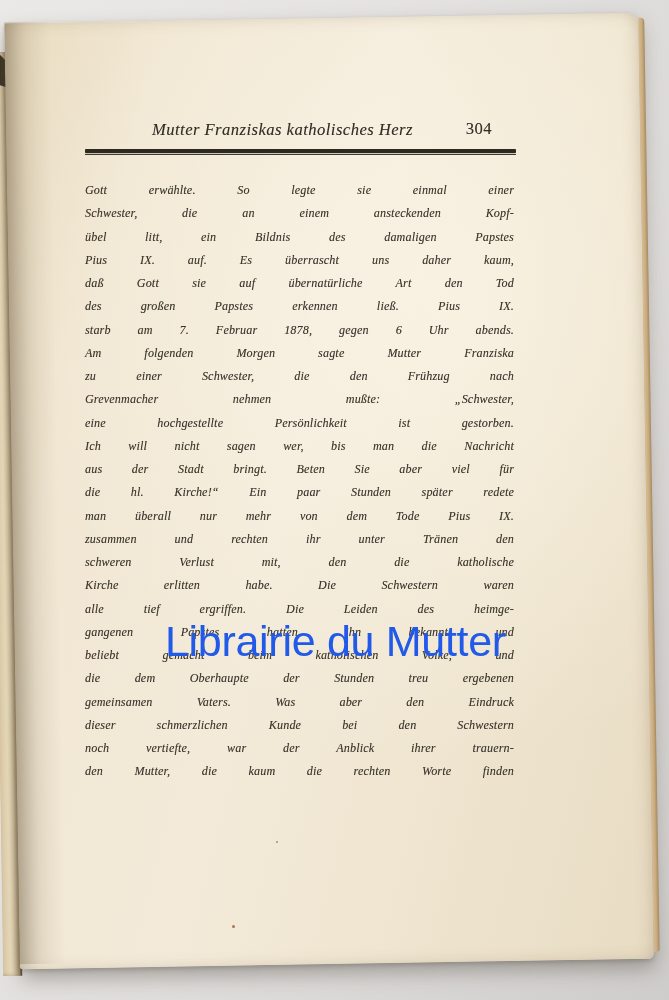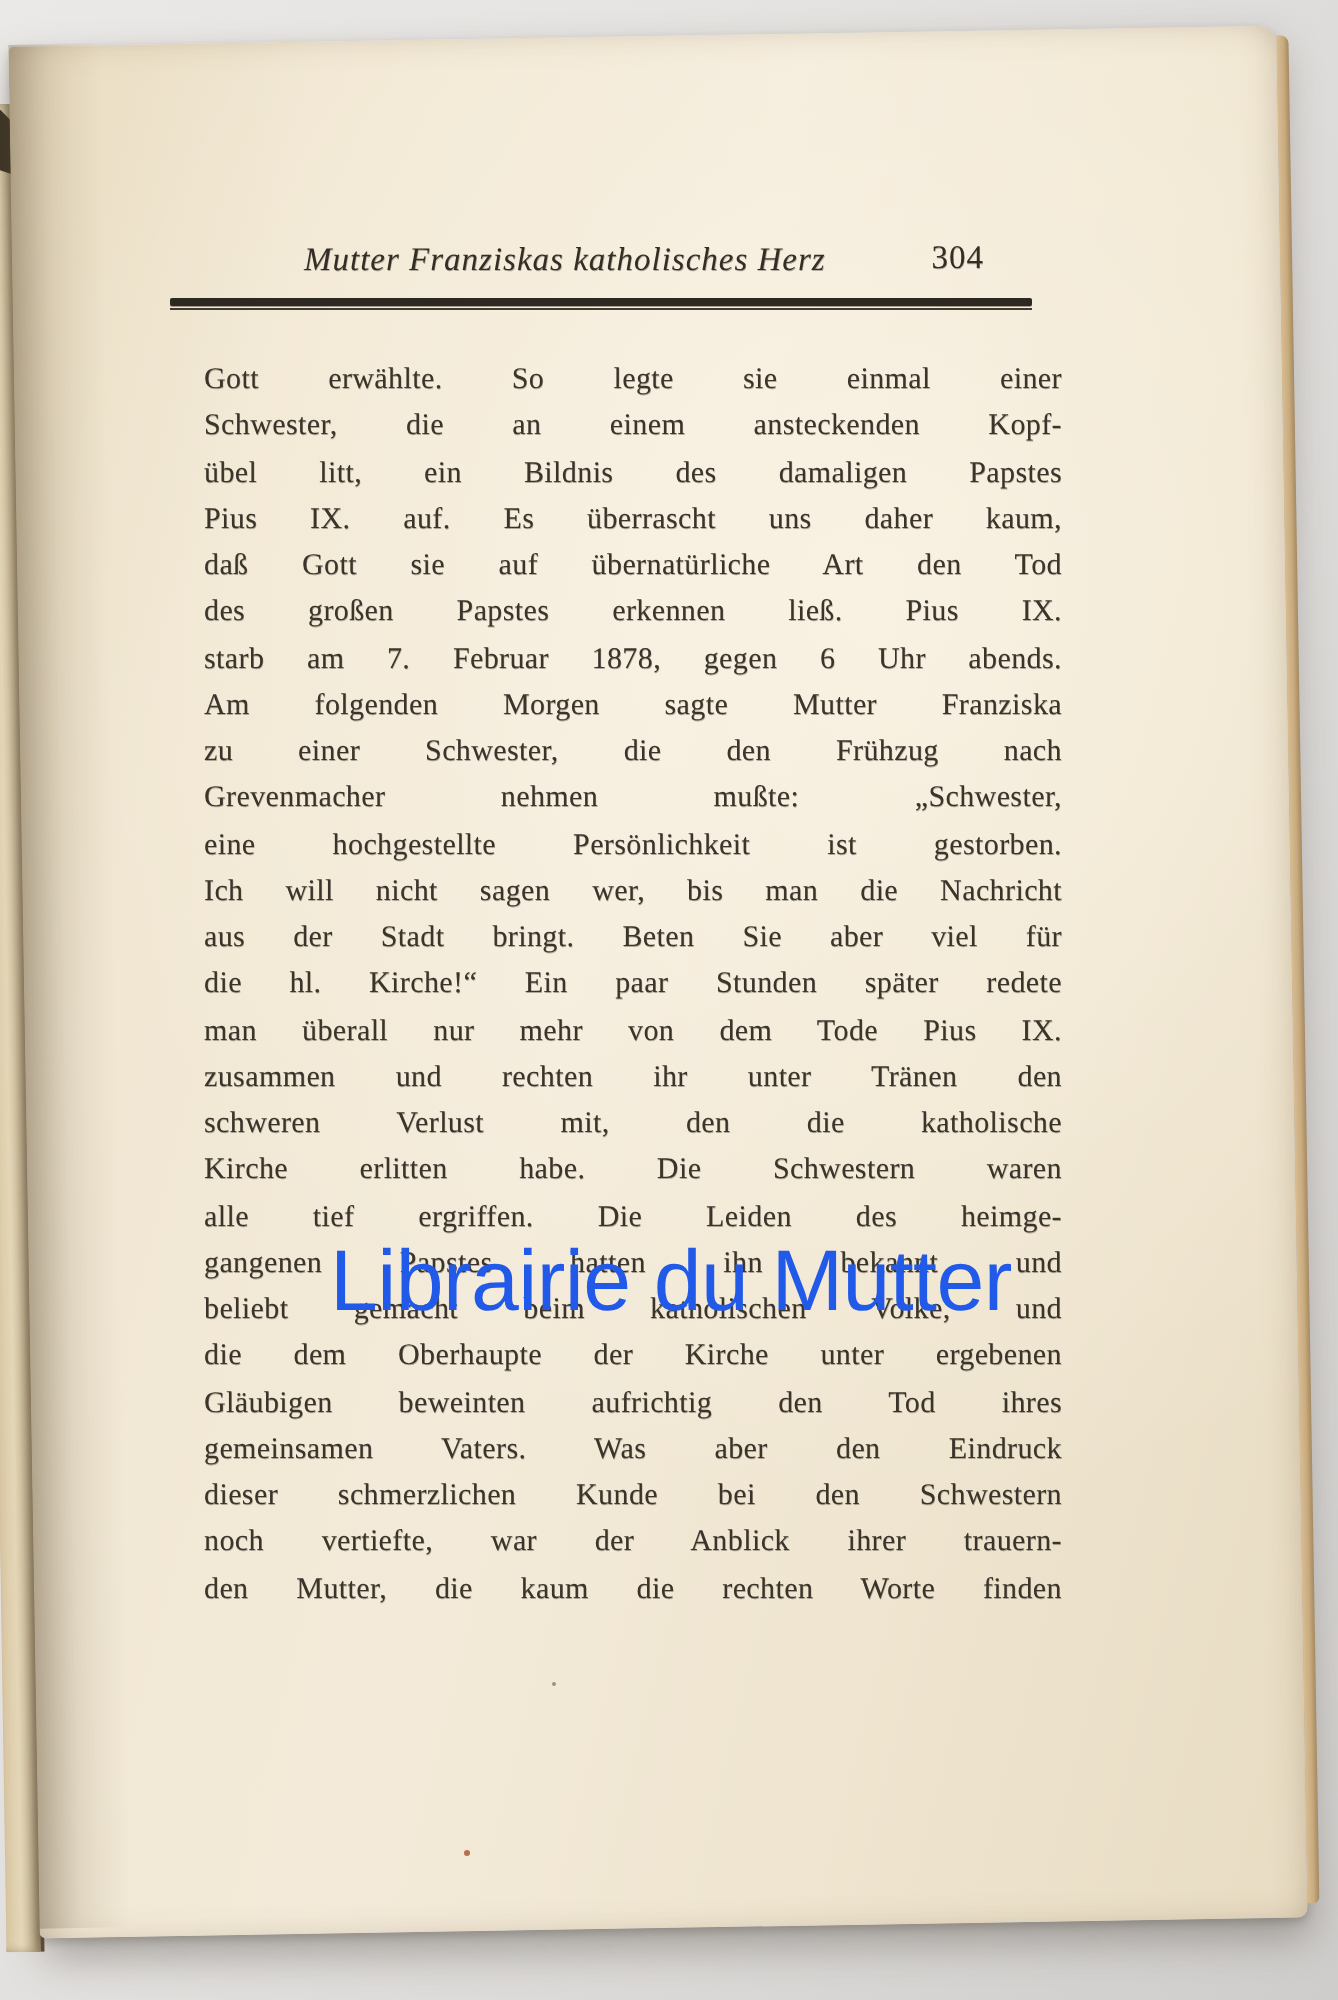--- a/index.html
+++ b/index.html
@@ -62,24 +62,25 @@
   .header-num{
     position:absolute;right:22px;top:-1px;
     font-size:16.5px;letter-spacing:.5px;color:#332e25;
     text-shadow:.3px .3px 0 rgba(51,46,37,.35);
   }
   .rule{position:absolute;left:85px;top:149px;width:431px;}
   .rule .thick{height:3.5px;background:#2e2920;border-radius:1px;
     box-shadow:0 .5px 0 rgba(46,41,32,.4);}
   .rule .thin{height:1.2px;margin-top:1.8px;background:#413a2f;}
   .body-text{
-    position:absolute;left:102px;top:179px;width:429px;
-    font-size:15px;line-height:23.25px;letter-spacing:.2px;
+    position:absolute;left:85px;top:179px;width:429px;
+    font-size:12px;line-height:23.25px;letter-spacing:.2px;
     color:#3a342b;
     text-shadow:.25px .25px 0 rgba(58,52,43,.38);
+    font-style:italic;
   }
   .body-text .line{
     text-align:justify;text-align-last:justify;
     height:23.25px;overflow:visible;white-space:normal;
   }
   .watermark{
     position:absolute;left:165px;top:617px;
     font-family:"Liberation Sans", sans-serif;
     font-size:43px;font-weight:normal;letter-spacing:-0.3px;
     white-space:nowrap;
@@ -128,22 +129,21 @@
         <div class="line">Ich will nicht sagen wer, bis man die Nachricht</div>
         <div class="line">aus der Stadt bringt. Beten Sie aber viel für</div>
         <div class="line">die hl. Kirche!“ Ein paar Stunden später redete</div>
         <div class="line">man überall nur mehr von dem Tode Pius IX.</div>
         <div class="line">zusammen und rechten ihr unter Tränen den</div>
         <div class="line">schweren Verlust mit, den die katholische</div>
         <div class="line">Kirche erlitten habe. Die Schwestern waren</div>
         <div class="line">alle tief ergriffen. Die Leiden des heimge-</div>
         <div class="line">gangenen Papstes hatten ihn bekannt und</div>
         <div class="line">beliebt gemacht beim katholischen Volke, und</div>
-        <div class="line">die dem Oberhaupte der Kirche unter ergebenen</div>
-        <div class="line">Gläubigen beweinten aufrichtig den Tod ihres</div>
+        <div class="line">die dem Oberhaupte der Stunden treu ergebenen</div>
         <div class="line">gemeinsamen Vaters. Was aber den Eindruck</div>
         <div class="line">dieser schmerzlichen Kunde bei den Schwestern</div>
         <div class="line">noch vertiefte, war der Anblick ihrer trauern-</div>
         <div class="line">den Mutter, die kaum die rechten Worte finden</div>
       </div>
 
     <div class="watermark" style="color: rgb(33, 89, 233);">Librairie du Mutter</div>
 
     <div class="speck s1"></div>
     <div class="speck s2"></div>

